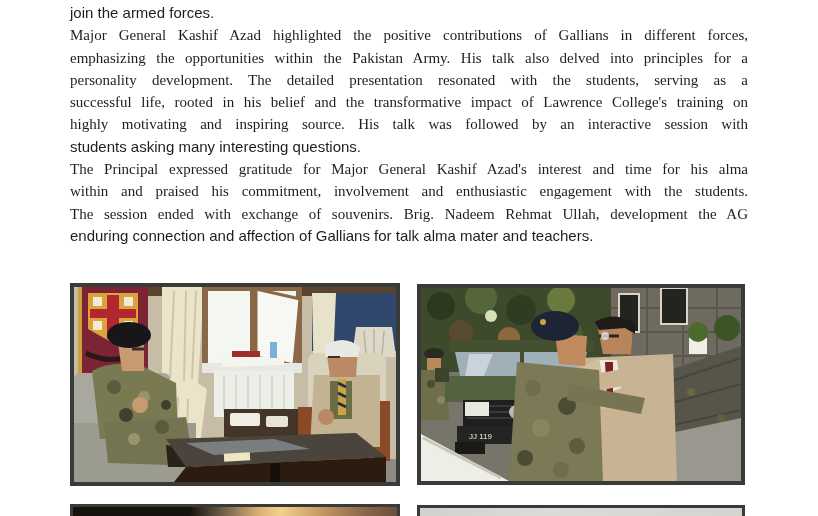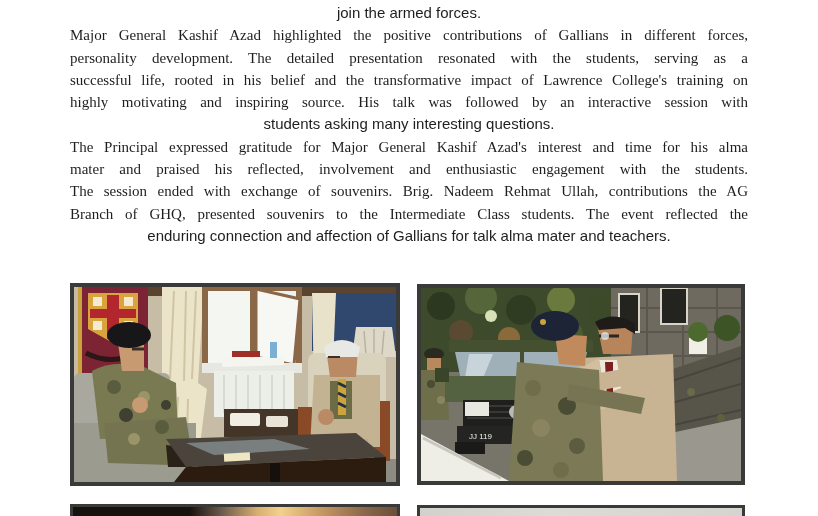--- a/index.html
+++ b/index.html
@@ -2,21 +2,21 @@
 <html><head>
 <meta charset="utf-8">
 <style>
   html,body{margin:0;padding:0;background:#ffffff;}
   .page{position:relative;width:818px;height:516px;background:#ffffff;overflow:hidden;
         font-family:"Liberation Sans",sans-serif;}
   
   .text-block{position:absolute;left:70px;top:2px;width:678px;color:#1e1e1e;
               font-size:15px;}
   .line{height:22.3px;line-height:22.3px;white-space:nowrap;overflow:visible;
-        text-align:center;}
+        text-align:left;}
   .line.just{white-space:normal;text-align:justify;text-align-last:justify;font-family:Liberation Serif, serif;}
   
   .photo{position:absolute;margin:0;padding:0;border:4px solid #3a3a38;background:#888;
          box-sizing:border-box;overflow:hidden;}
   .photo svg{display:block;width:100%;height:100%;}
   #photo-indoor {left:70px; top:283px;width:330px;height:203px;}
   #photo-outdoor{left:417px;top:284px;width:328px;height:201px;}
   #photo-partial-left {left:70px; top:504px;width:330px;height:40px;border-width:3px;}
   #photo-partial-right{left:417px;top:505px;width:328px;height:40px;border-width:3px;}
   #photo-partial-left .strip{width:100%;height:100%;
@@ -26,28 +26,28 @@
      background:linear-gradient(90deg,#d2d1cb 0%,#dcdbd5 40%,#d5d4ce 100%);}
 </style>
 </head>
 <body>
 
 <div class="page">
 
   <div class="text-block" id="article">
       <div class="line">join the armed forces.</div>
       <div class="line just">Major General Kashif Azad highlighted the positive contributions of Gallians in different forces,</div>
+      <div class="line just">emphasizing the opportunities within the Pakistan Army. His talk also delved into principles for a</div>
       <div class="line just">personality development. The detailed presentation resonated with the students, serving as a</div>
       <div class="line just">successful life, rooted in his belief and the transformative impact of Lawrence College's training on</div>
       <div class="line just">highly motivating and inspiring source. His talk was followed by an interactive session with</div>
       <div class="line">students asking many interesting questions.</div>
       <div class="line just">The Principal expressed gratitude for Major General Kashif Azad's interest and time for his alma</div>
-      <div class="line just">mater and praised his reflected, involvement and enthusiastic engagement with the students.</div>
-      <div class="line just">The session ended with exchange of souvenirs. Brig. Nadeem Rehmat Ullah, contributions the AG</div>
-      <div class="line just">Branch of GHQ, presented souvenirs to the Intermediate Class students. The event reflected the</div>
+      <div class="line just">within and praised his commitment, involvement and enthusiastic engagement with the students.</div>
+      <div class="line just">The session ended with exchange of souvenirs. Brig. Nadeem Rehmat Ullah, development the AG</div>
       <div class="line">enduring connection and affection of Gallians for talk alma mater and teachers.</div>
     </div>
 
   <figure class="photo" id="photo-indoor" aria-label="Major General in camouflage uniform seated on a sofa talking with the elderly Principal in an office with the college crest banner, window and curtains">
     <svg viewBox="0 0 322 195" preserveAspectRatio="none">
 
       <rect x="0" y="0" width="322" height="195" fill="#c7bca6"></rect>
       <rect x="0" y="172" width="322" height="23" fill="#8e8c82"></rect>
       <rect x="60" y="0" width="262" height="9" fill="#5a4430"></rect>
 

